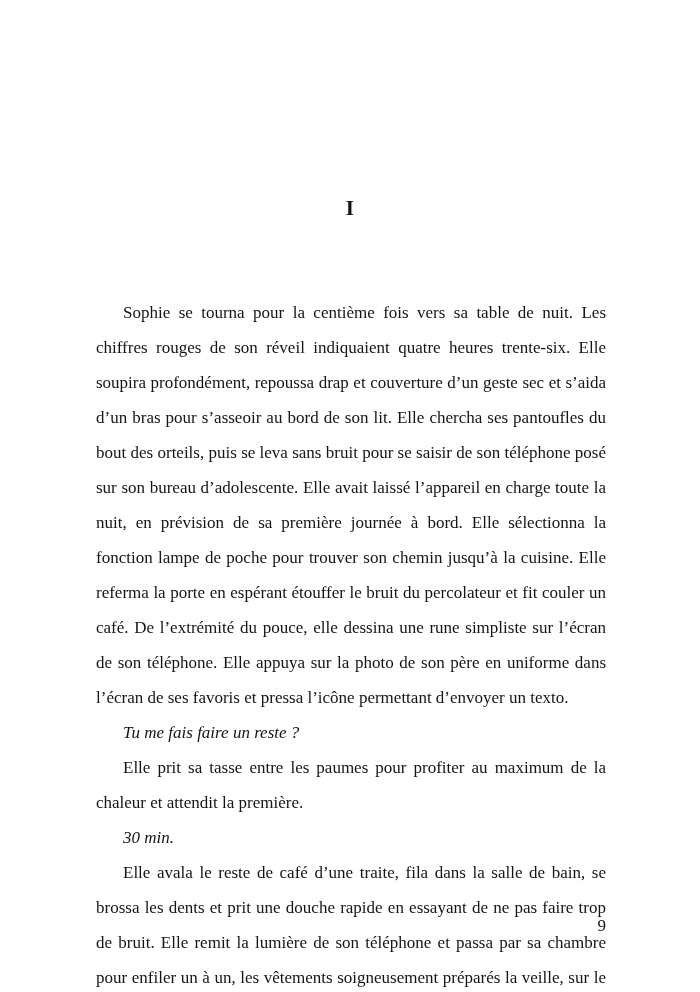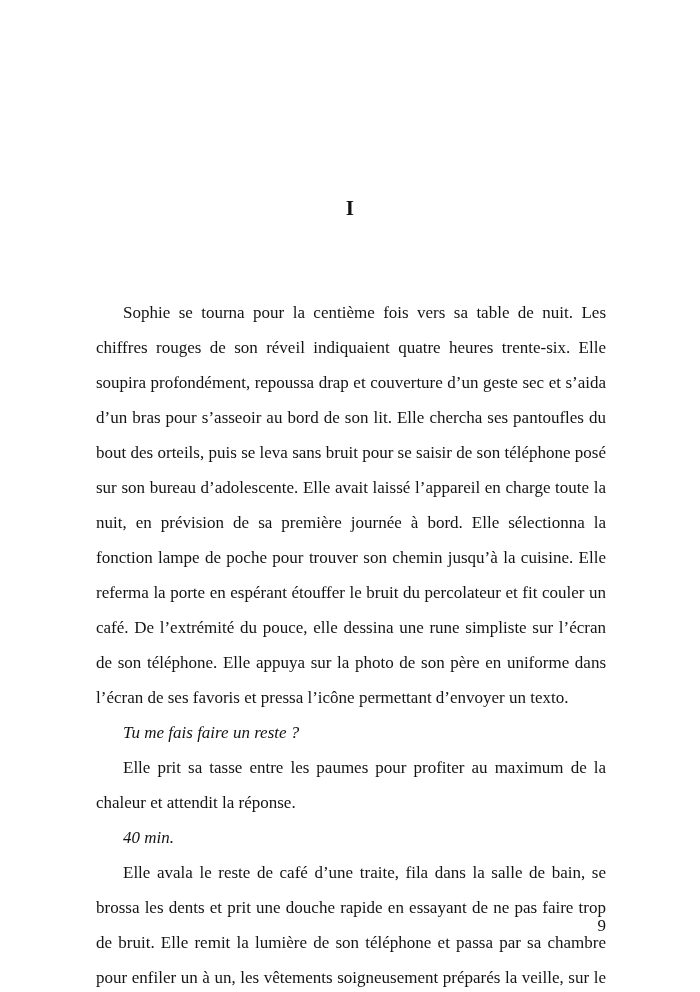--- a/index.html
+++ b/index.html
@@ -60,20 +60,20 @@
 </head>
 <body>
 
 <div class="page">
 
   <div class="chapter-heading">I</div>
 
   <div class="body-text">
     <p class="normal">Sophie se tourna pour la centième fois vers sa table de nuit. Les chiffres rouges de son réveil indiquaient quatre heures trente-six. Elle soupira profondément, repoussa drap et couverture d’un geste sec et s’aida d’un bras pour s’asseoir au bord de son lit. Elle chercha ses pantoufles du bout des orteils, puis se leva sans bruit pour se saisir de son téléphone posé sur son bureau d’adolescente. Elle avait laissé l’appareil en charge toute la nuit, en prévision de sa première journée à bord. Elle sélectionna la fonction lampe de poche pour trouver son chemin jusqu’à la cuisine. Elle referma la porte en espérant étouffer le bruit du percolateur et fit couler un café. De l’extrémité du pouce, elle dessina une rune simpliste sur l’écran de son téléphone. Elle appuya sur la photo de son père en uniforme dans l’écran de ses favoris et pressa l’icône permettant d’envoyer un texto.</p>
     <p class="italic">Tu me fais faire un reste ?</p>
-    <p class="normal">Elle prit sa tasse entre les paumes pour profiter au maximum de la chaleur et attendit la réponse.</p>
-    <p class="italic">40 min.</p>
+    <p class="normal">Elle prit sa tasse entre les paumes pour profiter au maximum de la chaleur et attendit la première.</p>
+    <p class="italic">30 min.</p>
     <p class="normal">Elle avala le reste de café d’une traite, fila dans la salle de bain, se brossa les dents et prit une douche rapide en essayant de ne pas faire trop de bruit. Elle remit la lumière de son téléphone et passa par sa chambre pour enfiler un à un, les vêtements soigneusement préparés la veille, sur le dossier de la chaise. Elle prit son sac à dos et passa les sangles sur ses épaules. Elle attrapa les poignées de son gros sac de voyage et sortit, toujours sans bruit sur le palier. Elle s’engagea dans l’impasse où ses parents habitaient depuis la naissance de son frère</p>
   </div>
 
   <div class="page-number">9</div>
 
 </div>
 
 </body></html>

